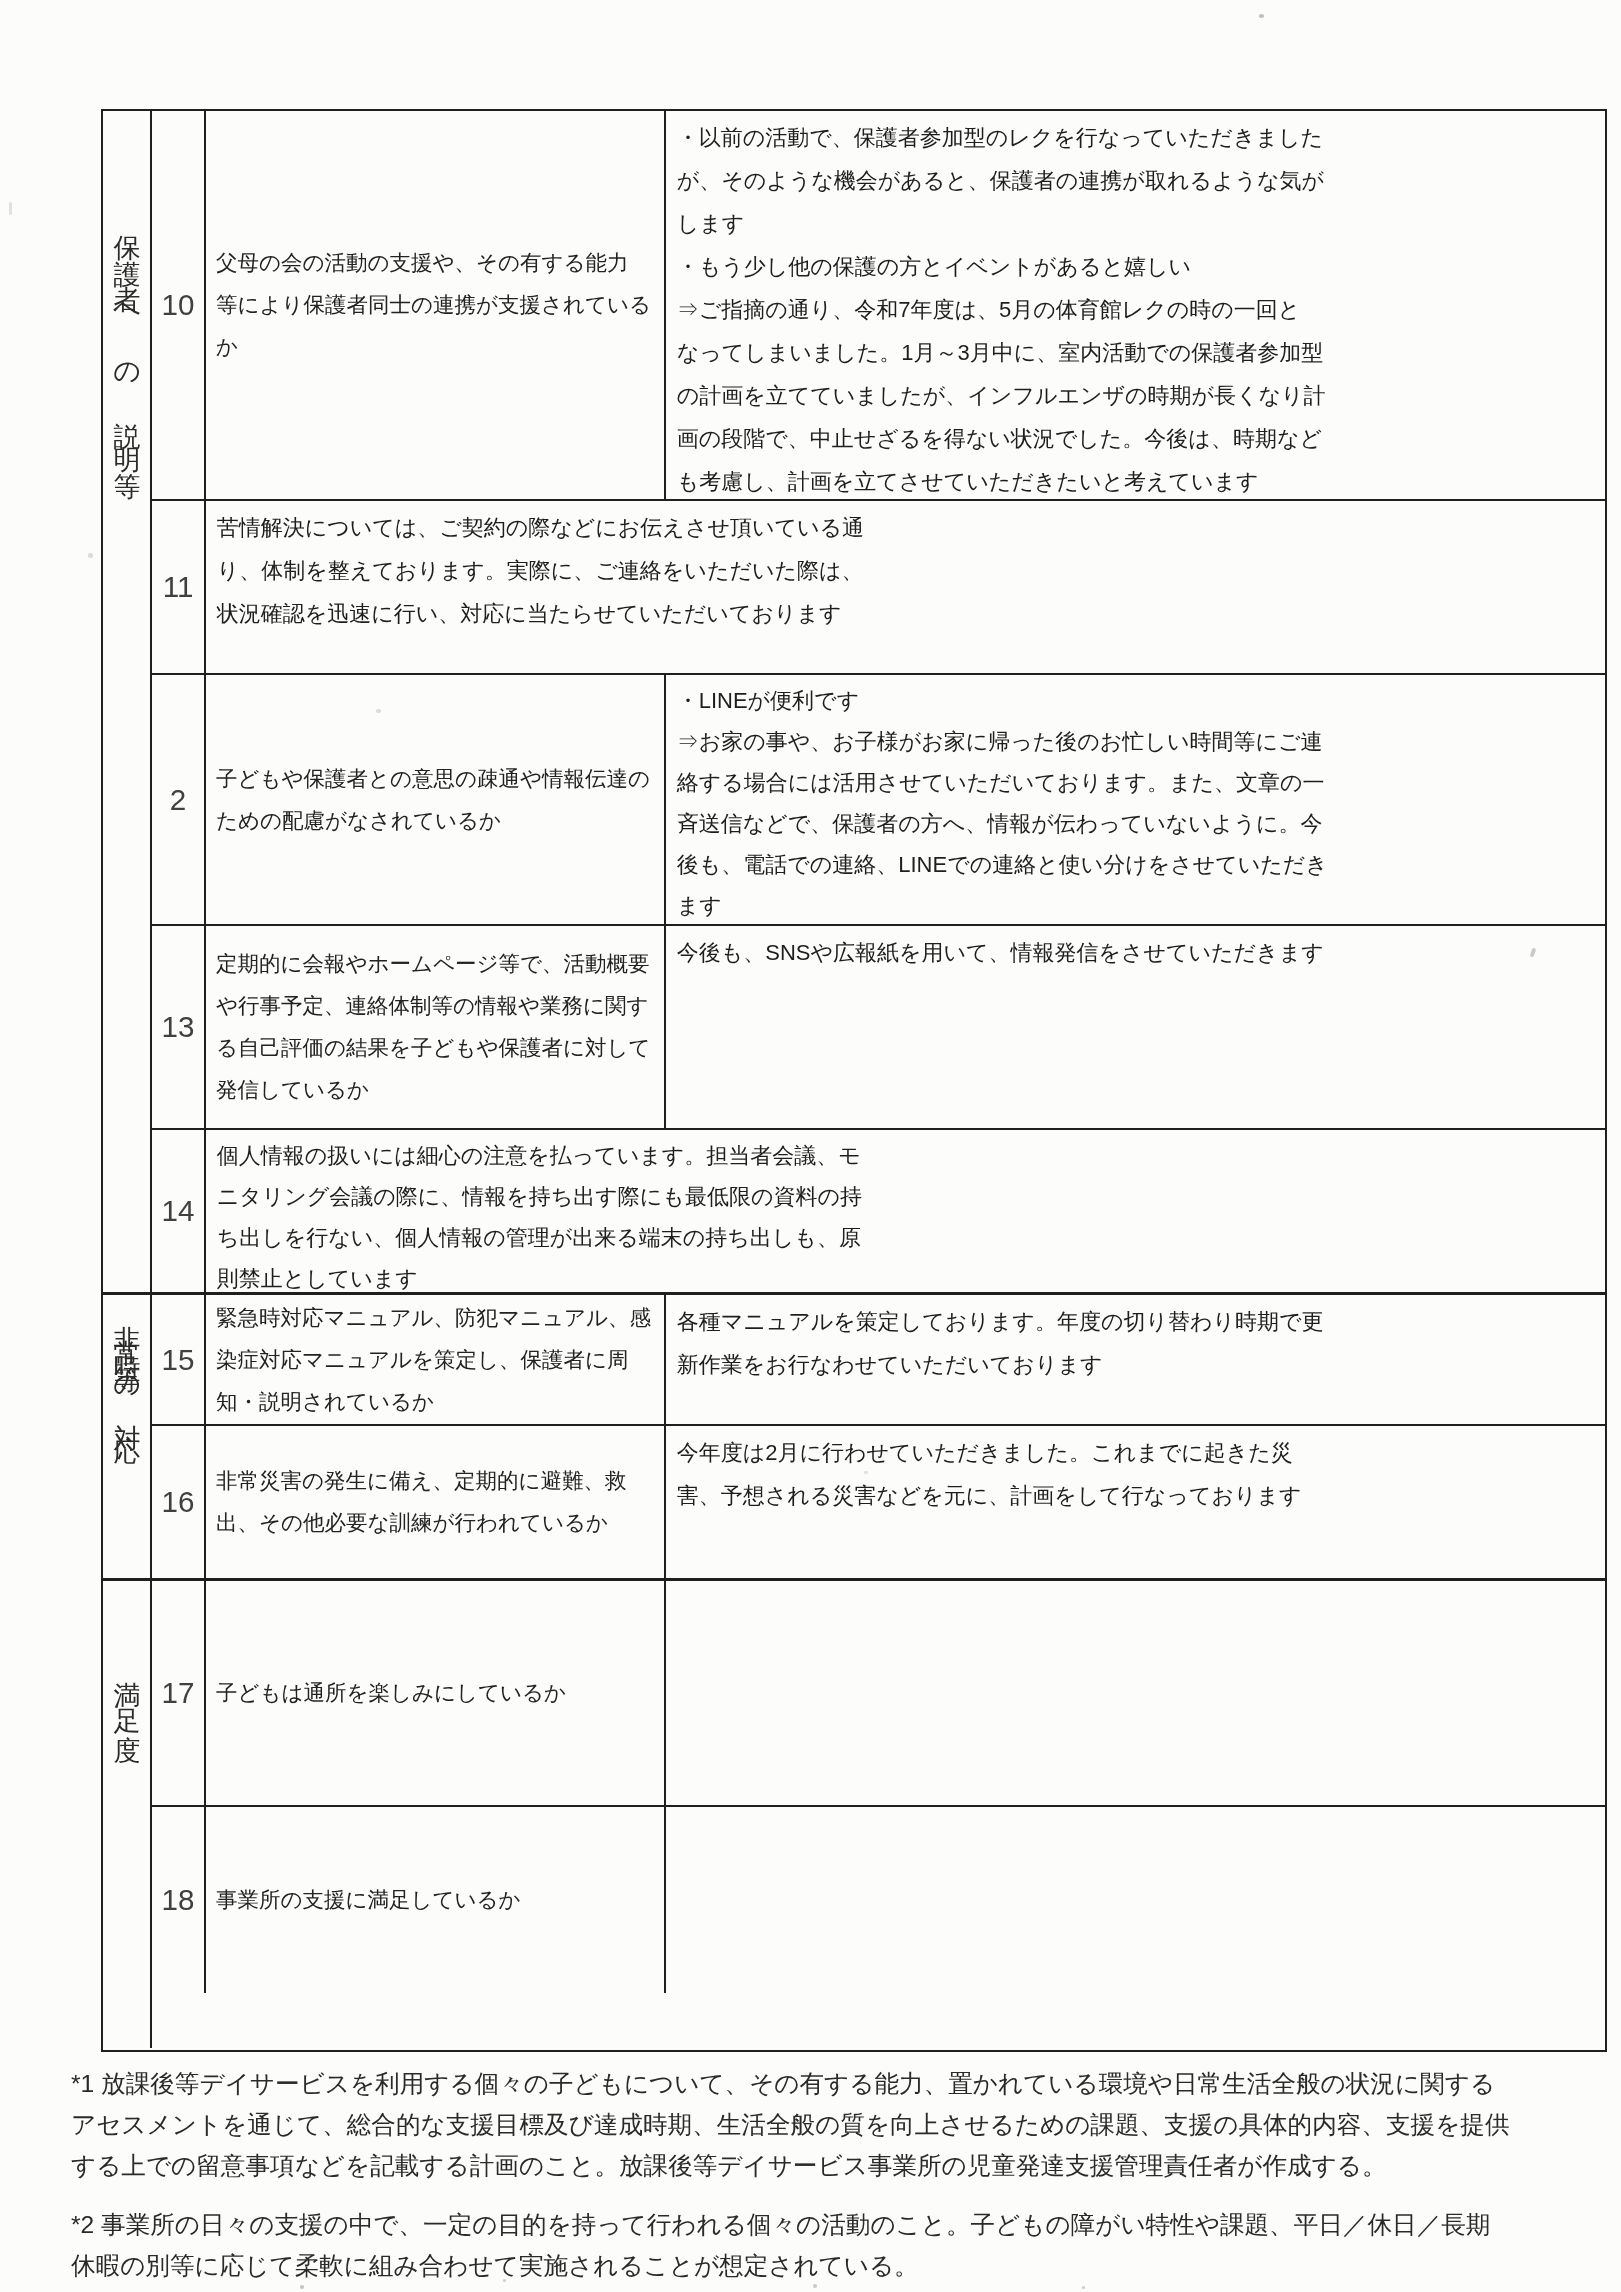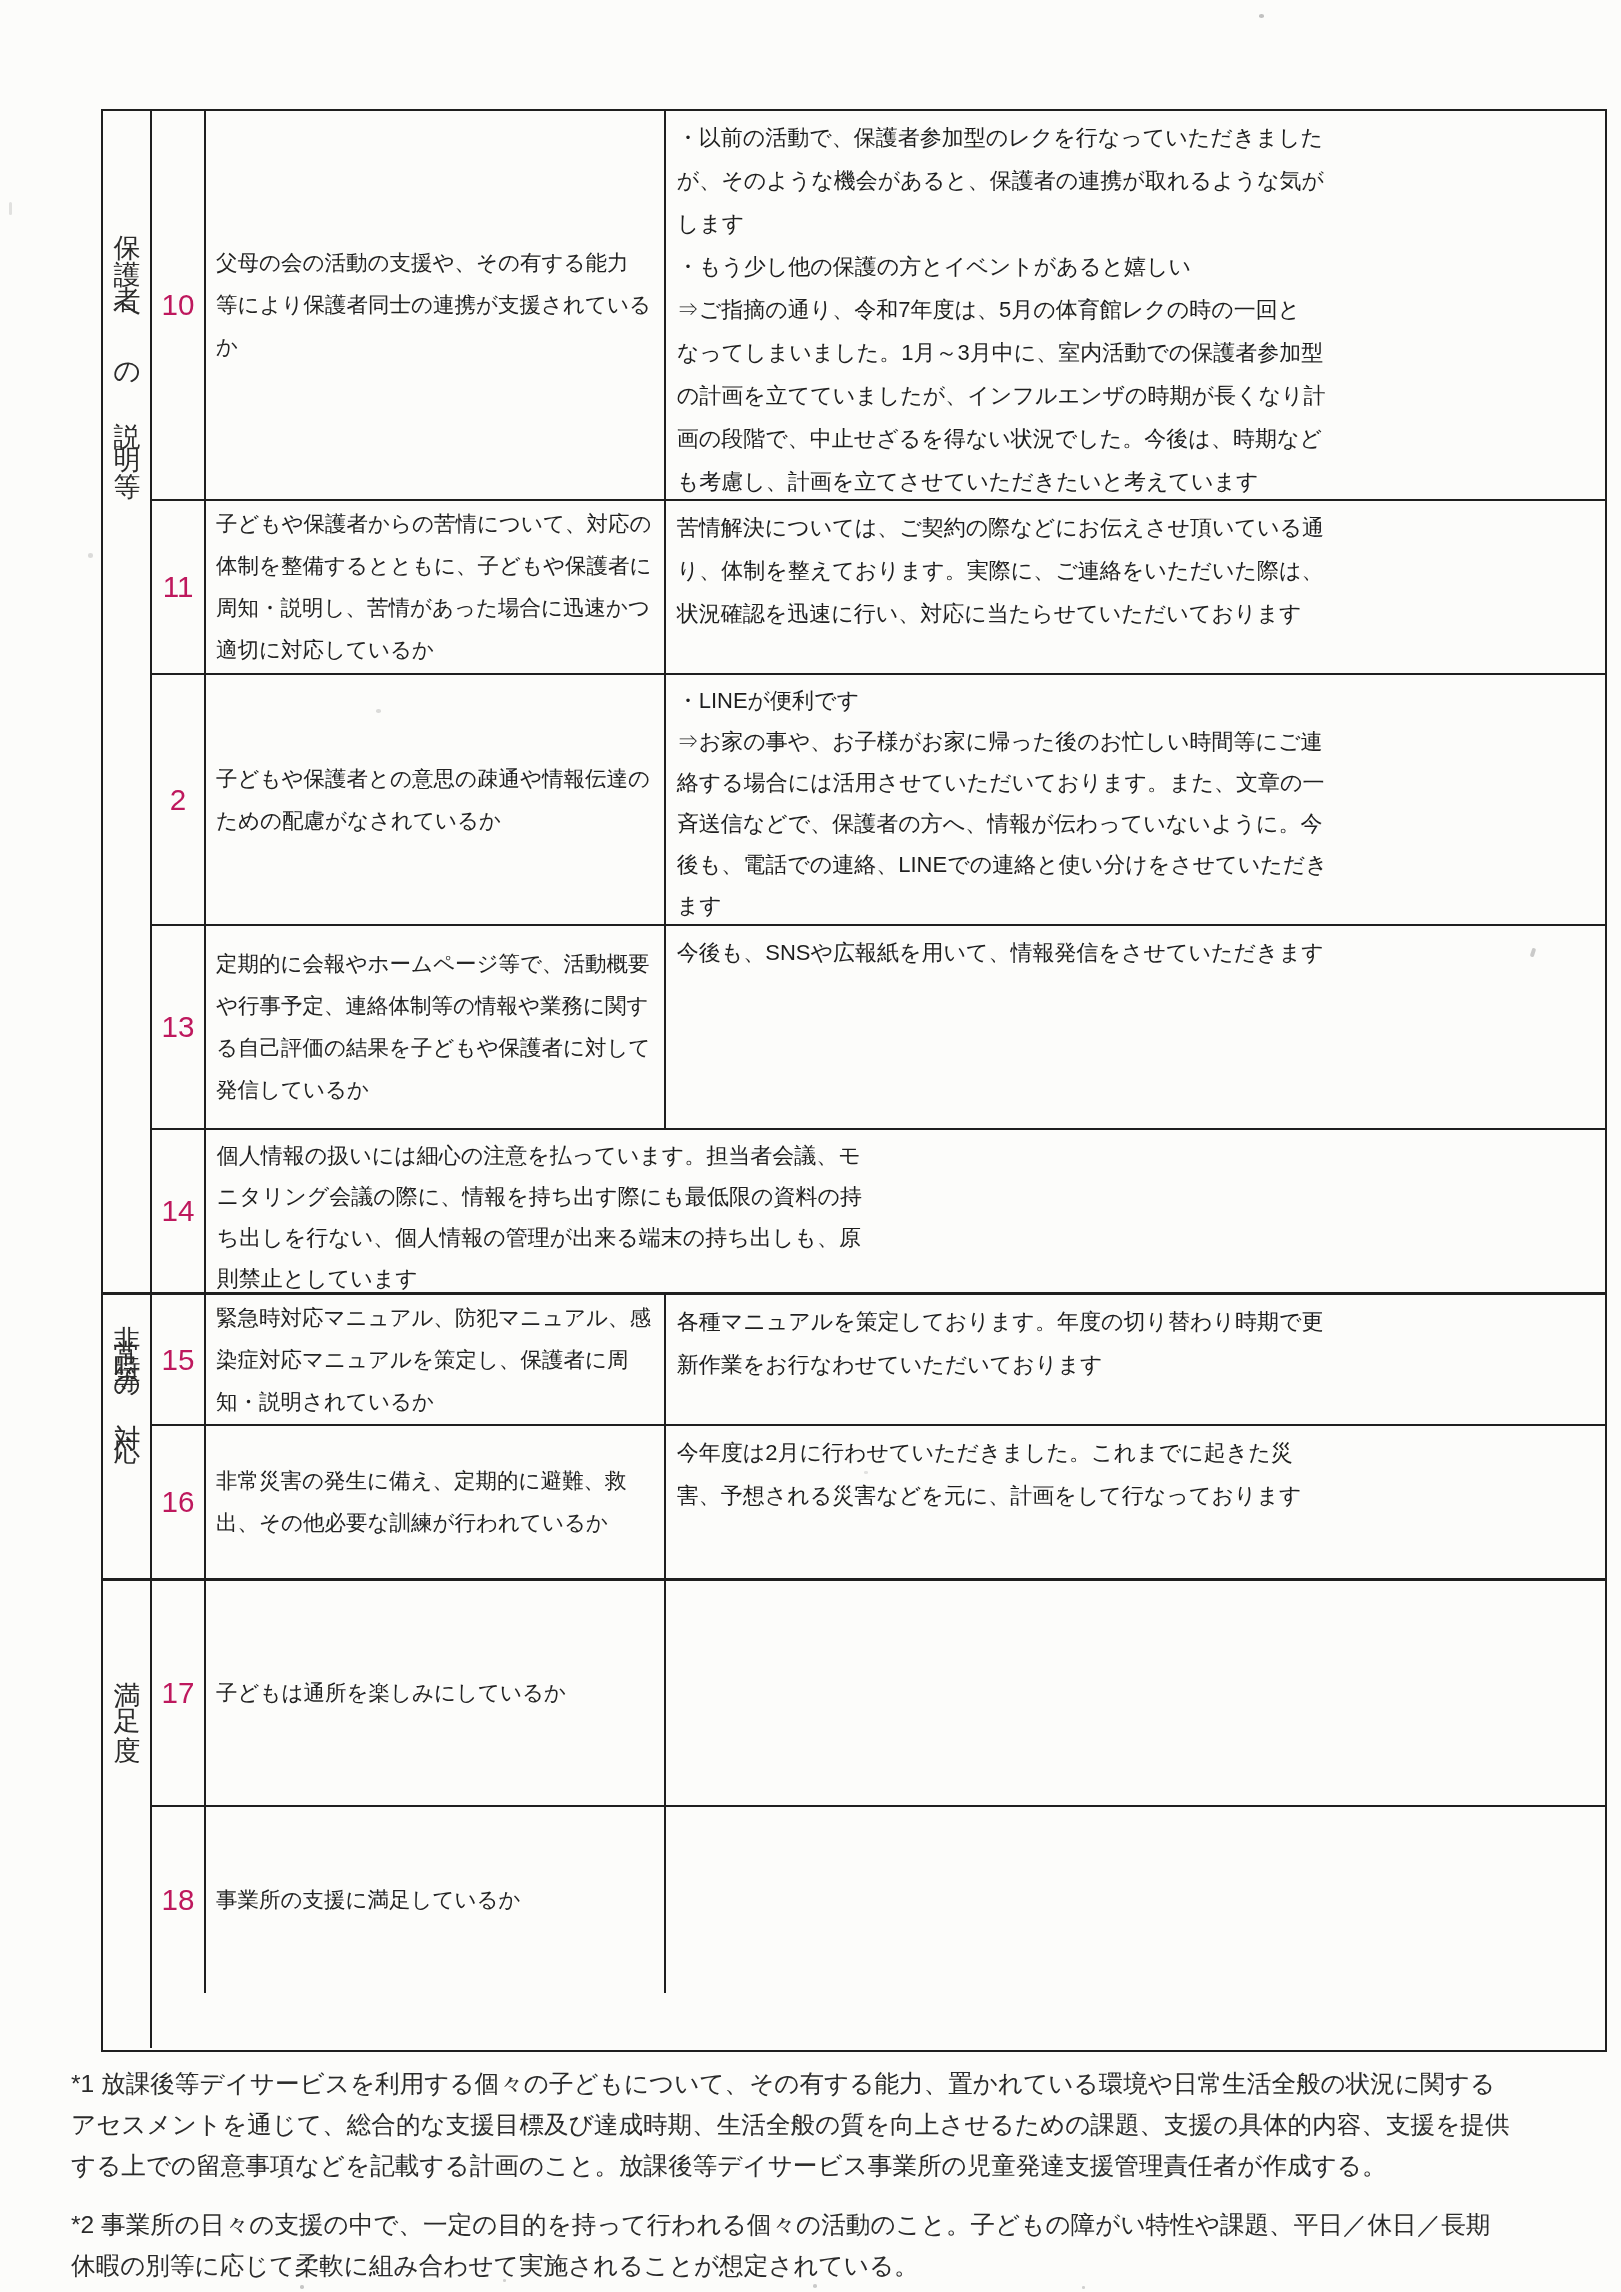--- a/index.html
+++ b/index.html
@@ -33,21 +33,21 @@
   .row{display:flex;width:100%;border-bottom:2.7px solid #1f1f1f;}
   .row.thick{border-bottom-width:3.6px;}
   .row:last-child{border-bottom:none;}
   .r10{height:390px;} .r11{height:174px;} .r12{height:251px;}
   .r13{height:204px;} .r14{height:165px;} .r15{height:131px;}
   .r16{height:155px;} .r17{height:226px;} .r18{height:186px;}
 
   .c{height:100%;}
   .no{
     width:54px;border-right:2.7px solid #1f1f1f;display:flex;
-    align-items:center;justify-content:center;font-size:29.6px;color:#be185d;
+    align-items:center;justify-content:center;font-size:29.6px;color:#404040;
   }
   .q{
     width:460px;border-right:2.7px solid #1f1f1f;padding:5.4px 9px 5.4px 9.9px;
     font-size:21.5px;line-height:42px;white-space:pre-line;
     display:flex;align-items:center;color:#222;
   }
   .a{
     flex:1;padding:4.5px 7.2px 0 10.7px;font-size:22px;line-height:43px;
     white-space:pre-line;color:#1e1e1e;overflow:hidden;
   }
@@ -98,24 +98,20 @@
 ・もう少し他の保護の方とイベントがあると嬉しい
 ⇒ご指摘の通り、令和7年度は、5月の体育館レクの時の一回と
 なってしまいました。1月～3月中に、室内活動での保護者参加型
 の計画を立てていましたが、インフルエンザの時期が長くなり計
 画の段階で、中止せざるを得ない状況でした。今後は、時期など
 も考慮し、計画を立てさせていただきたいと考えています</div>
       </div>
 
       <div class="row r11">
         <div class="c no">11</div>
-        <div class="c q">子どもや保護者からの苦情について、対応の
-体制を整備するとともに、子どもや保護者に
-周知・説明し、苦情があった場合に迅速かつ
-適切に対応しているか</div>
         <div class="c a">苦情解決については、ご契約の際などにお伝えさせ頂いている通
 り、体制を整えております。実際に、ご連絡をいただいた際は、
 状況確認を迅速に行い、対応に当たらせていただいております</div>
       </div>
 
       <div class="row r12">
         <div class="c no">2</div>
         <div class="c q">子どもや保護者との意思の疎通や情報伝達の
 ための配慮がなされているか</div>
         <div class="c a lh-sm">・LINEが便利です

